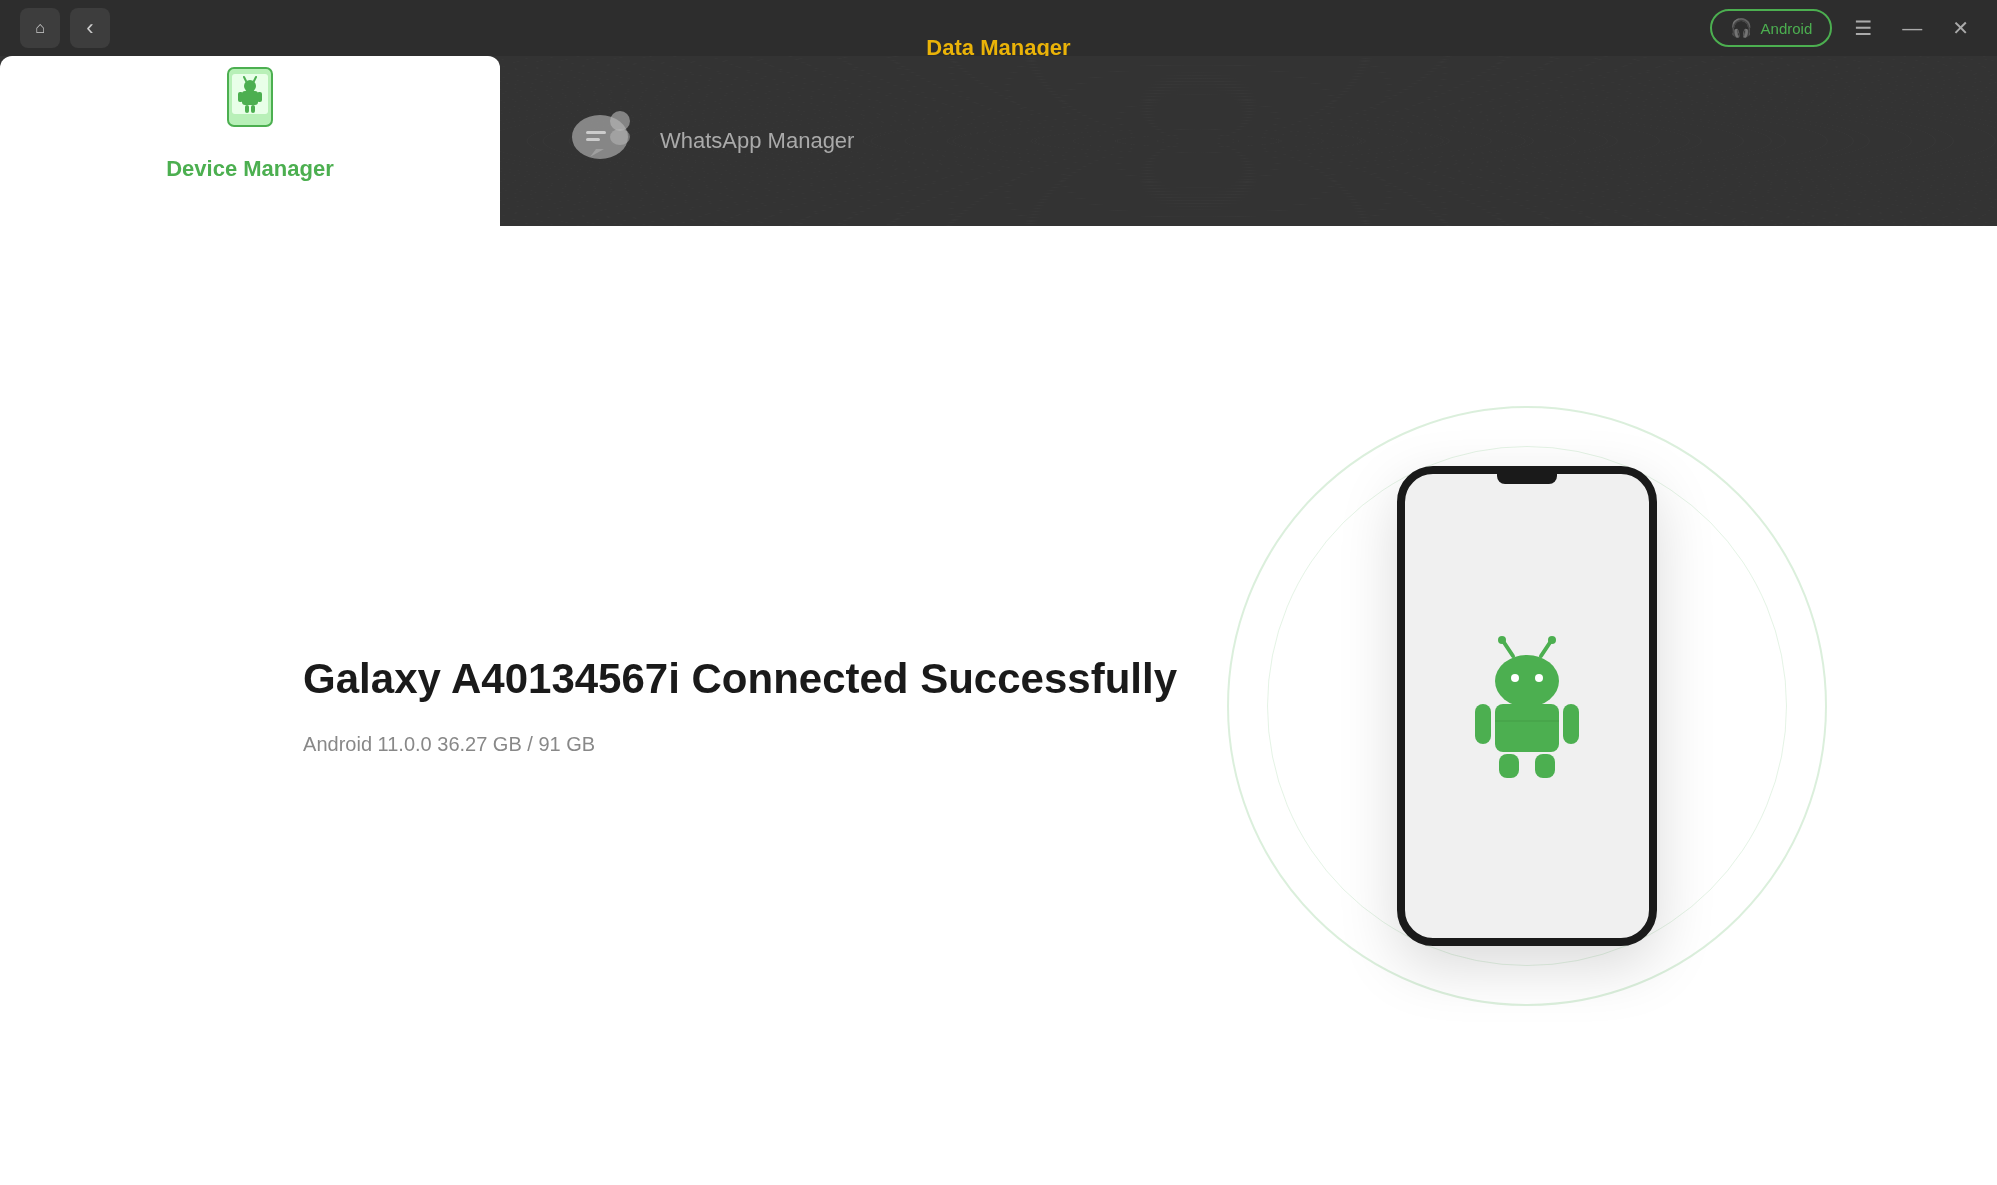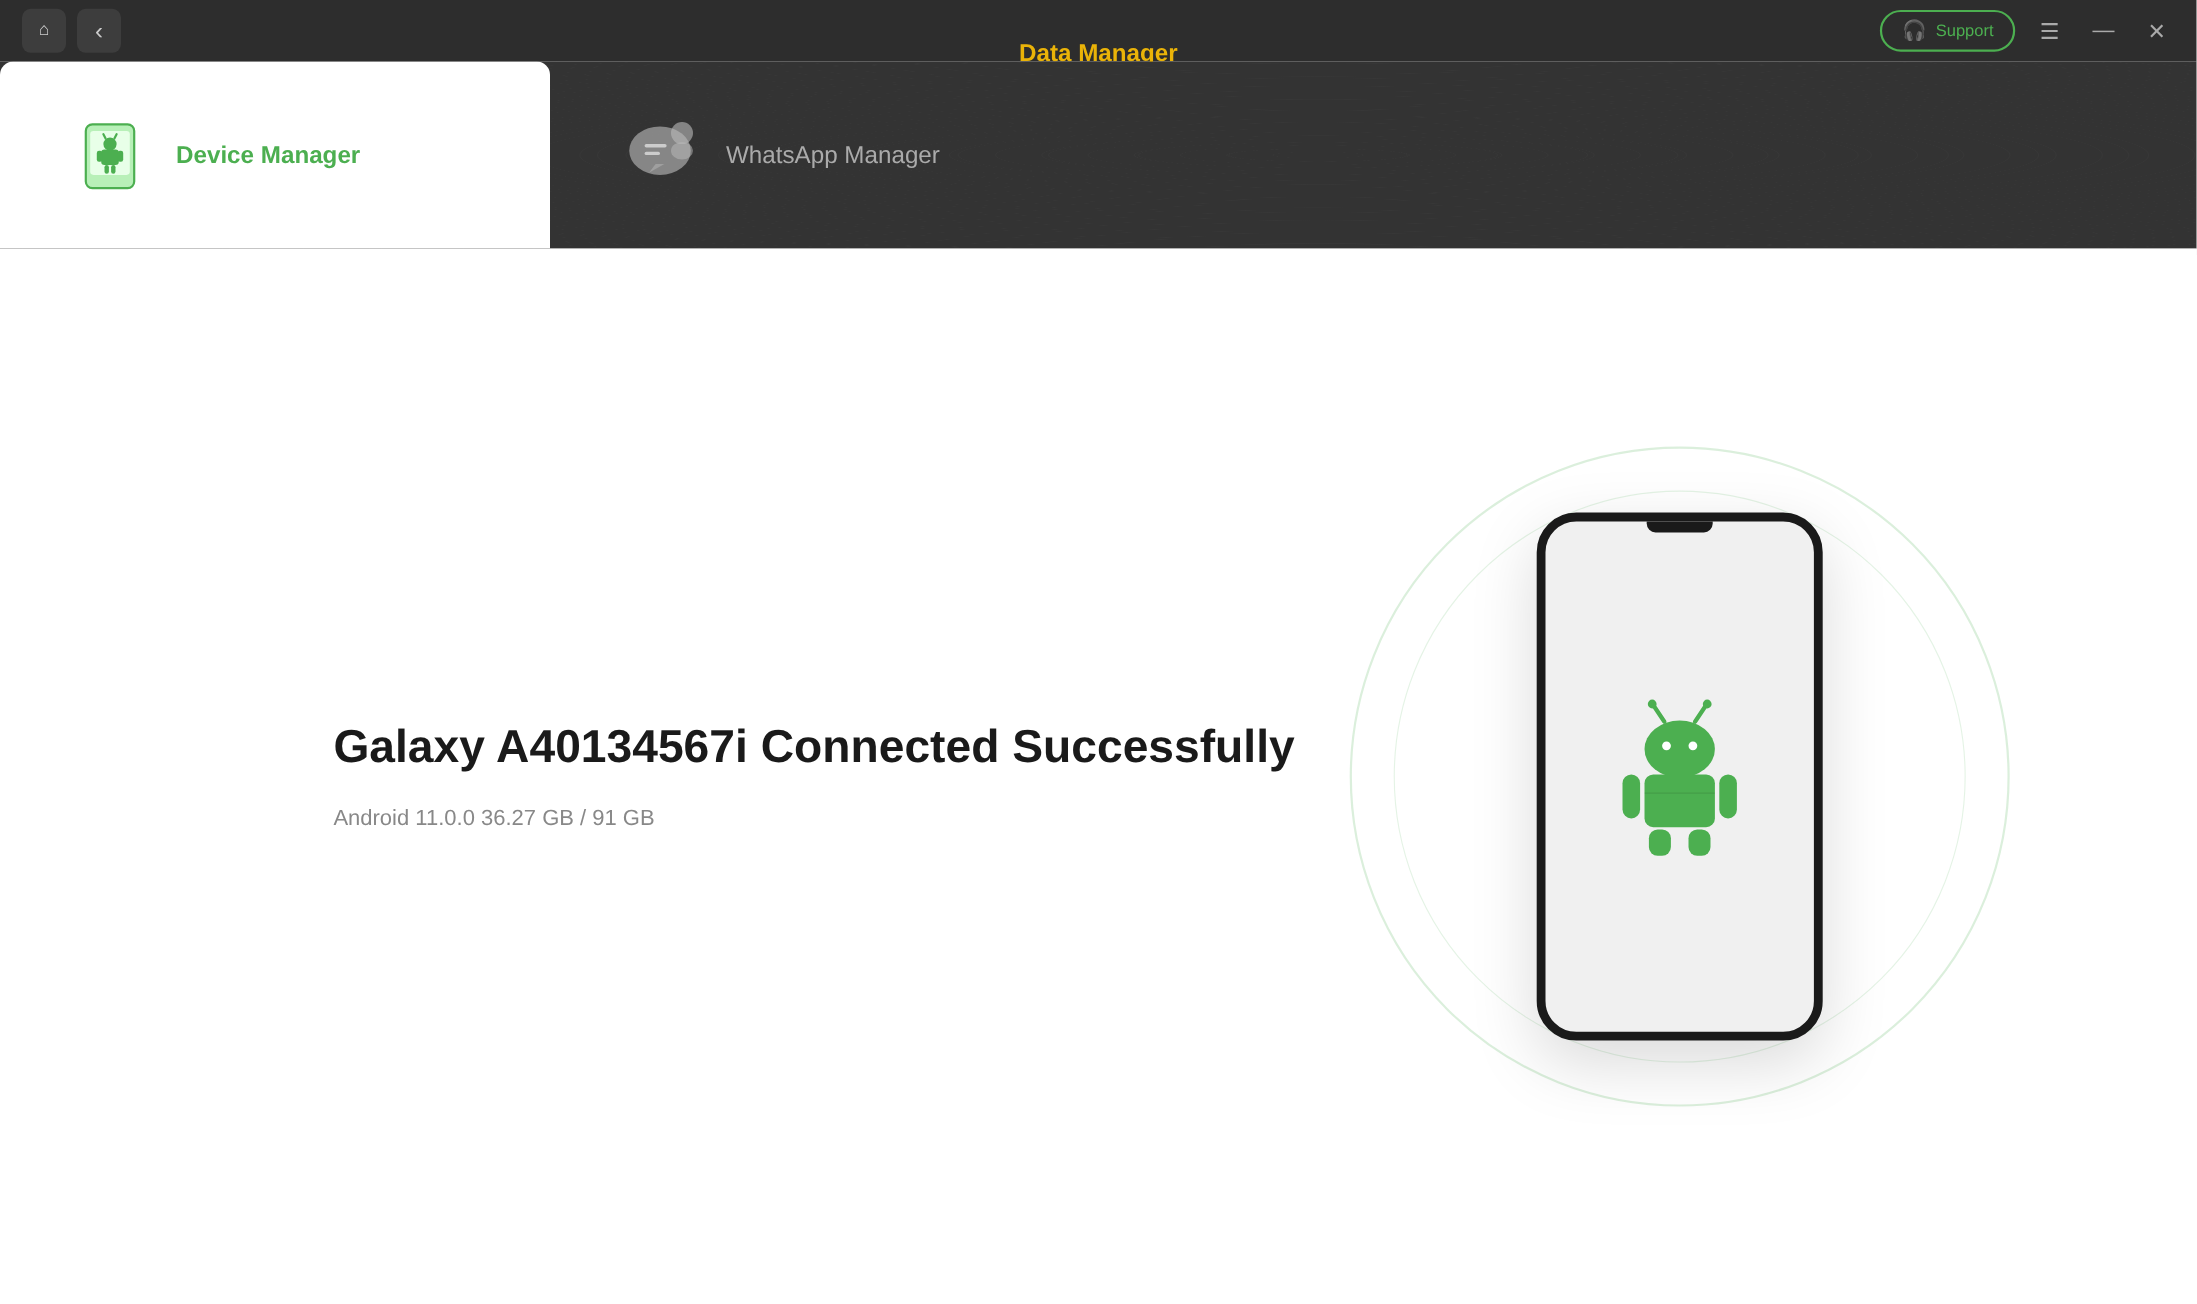--- a/index.html
+++ b/index.html
@@ -99,20 +99,21 @@
       gap: 20px;
       padding: 0 60px;
       cursor: pointer;
       position: relative;
       flex: 1;
       max-width: 500px;
     }
     .nav-tab.active {
       background: #ffffff;
       border-radius: 12px 12px 0 0;
+      flex-direction: column;
     }
     .nav-tab-label {
       font-size: 22px;
       color: #aaa;
     }
     .nav-tab.active .nav-tab-label {
       color: #4caf50;
       font-weight: 600;
     }
 
@@ -232,21 +233,21 @@
       <span>⌂</span>
     </button>
     <button class="titlebar-btn">
       <span style="font-size:22px;">‹</span>
     </button>
   </div>
   <div class="titlebar-title">Data Manager</div>
   <div class="titlebar-right">
     <button class="support-btn">
       <span style="font-size:18px;">🎧</span>
-      <span>Support</span>
+      <span>Android</span>
     </button>
     <button class="win-btn">
       <span>☰</span>
     </button>
     <button class="win-btn">
       <span>—</span>
     </button>
     <button class="win-btn">
       <span>✕</span>
     </button>

